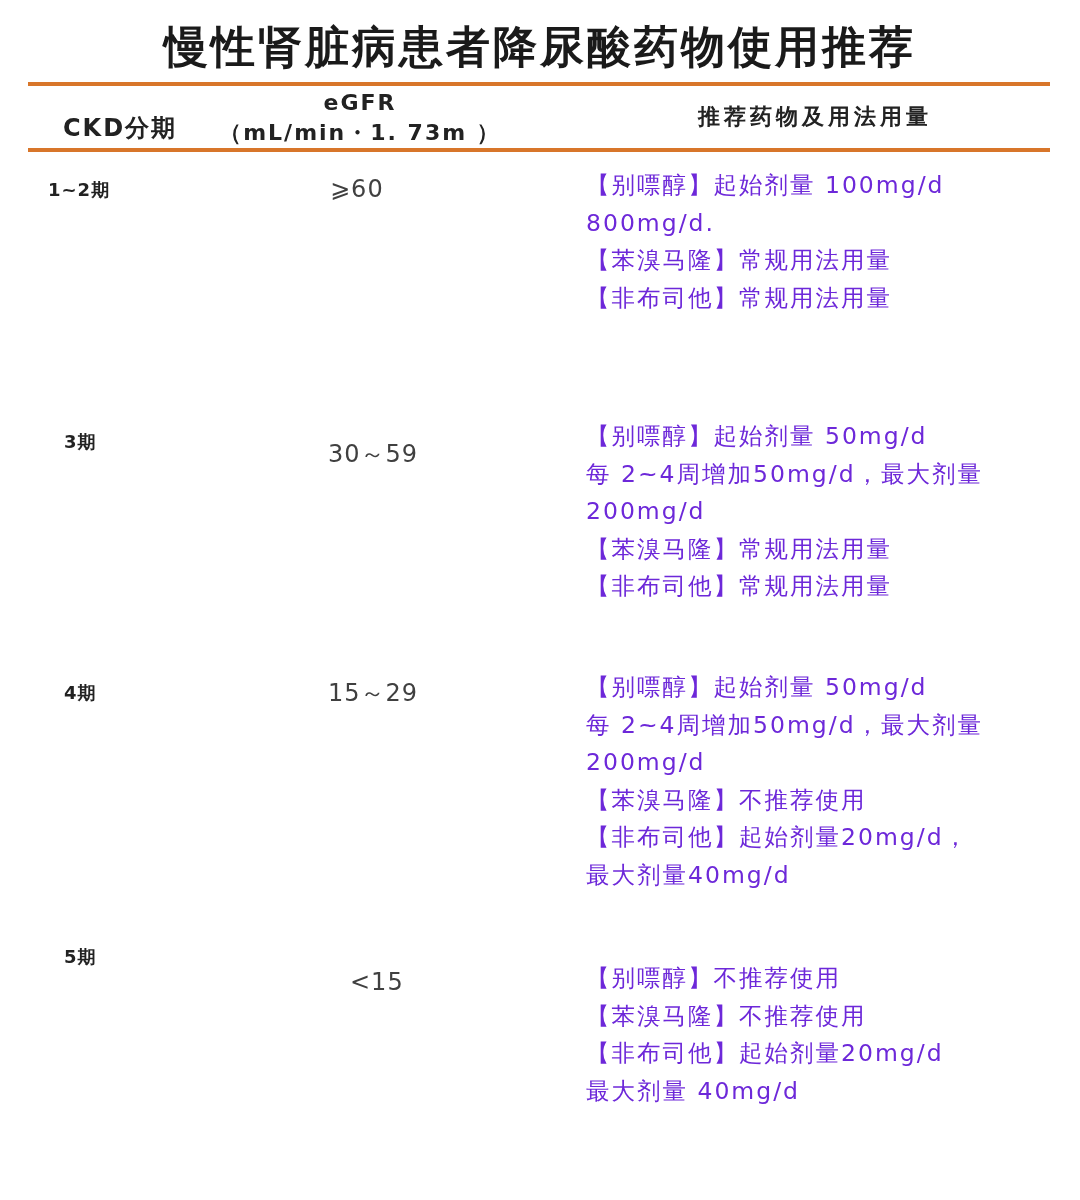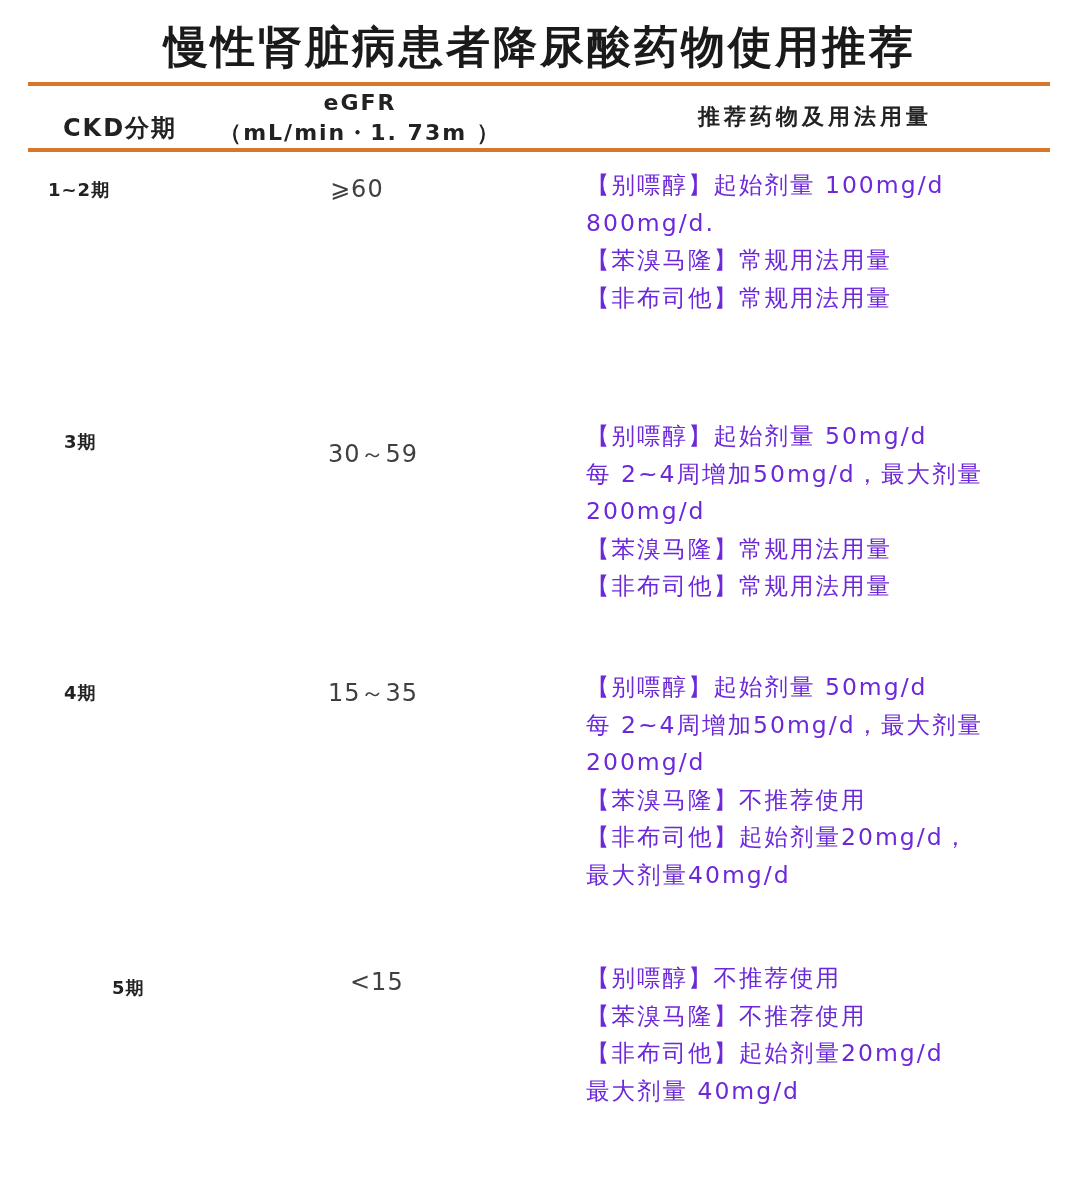--- a/index.html
+++ b/index.html
@@ -67,33 +67,33 @@
     <div>【别嘌醇】起始剂量 50mg/d</div>
     <div>每 2~4周增加50mg/d，最大剂量</div>
     <div>200mg/d</div>
     <div>【苯溴马隆】常规用法用量</div>
     <div>【非布司他】常规用法用量</div>
   </div>
 </div>
 
 <div>
   <div class="stage" style="left:64px; top:681px;">4期</div>
-  <div class="egfr" style="left:328px; top:677px;">15～35</div>
+  <div class="egfr" style="left:328px; top:677px;">15～29</div>
   <div class="rx" style="top:669px;">
     <div>【别嘌醇】起始剂量 50mg/d</div>
     <div>每 2~4周增加50mg/d，最大剂量</div>
     <div>200mg/d</div>
     <div>【苯溴马隆】不推荐使用</div>
     <div>【非布司他】起始剂量20mg/d，</div>
     <div>最大剂量40mg/d</div>
   </div>
 </div>
 
 <div>
-  <div class="stage" style="left:64px; top:976px;margin-left:48px;">5期</div>
+  <div class="stage" style="left:64px; top:945px;">5期</div>
   <div class="egfr" style="left:350px; top:968px;">&lt;15</div>
   <div class="rx" style="top:960px;">
     <div>【别嘌醇】不推荐使用</div>
     <div>【苯溴马隆】不推荐使用</div>
     <div>【非布司他】起始剂量20mg/d</div>
     <div>最大剂量 40mg/d</div>
   </div>
 </div>
 
 </body></html>

